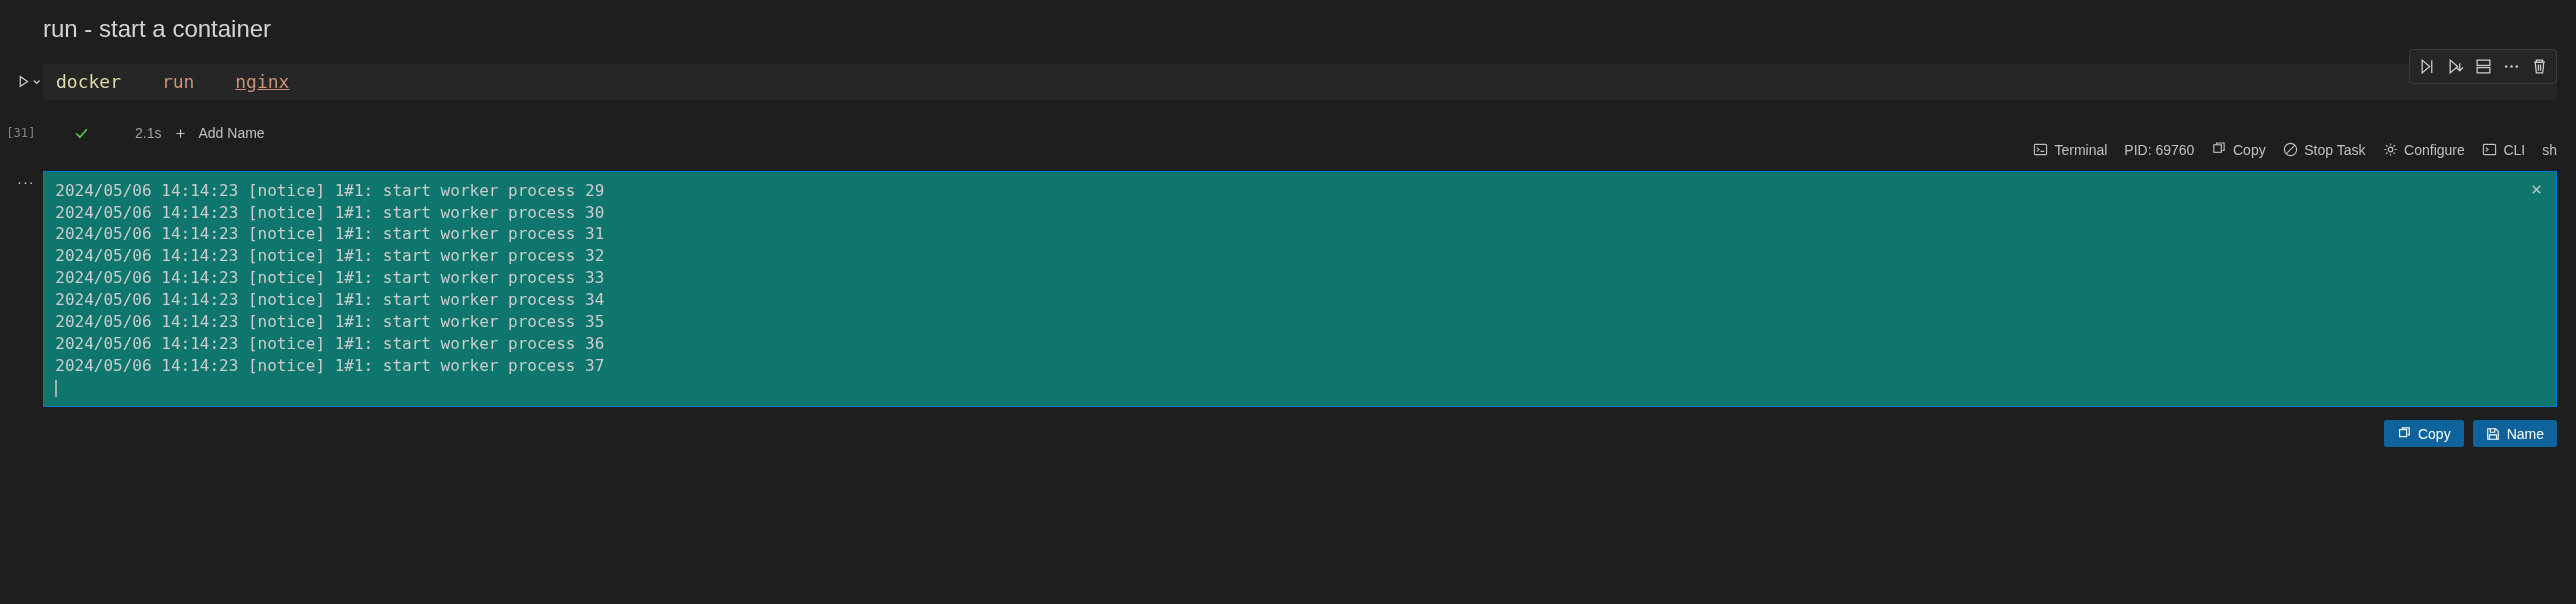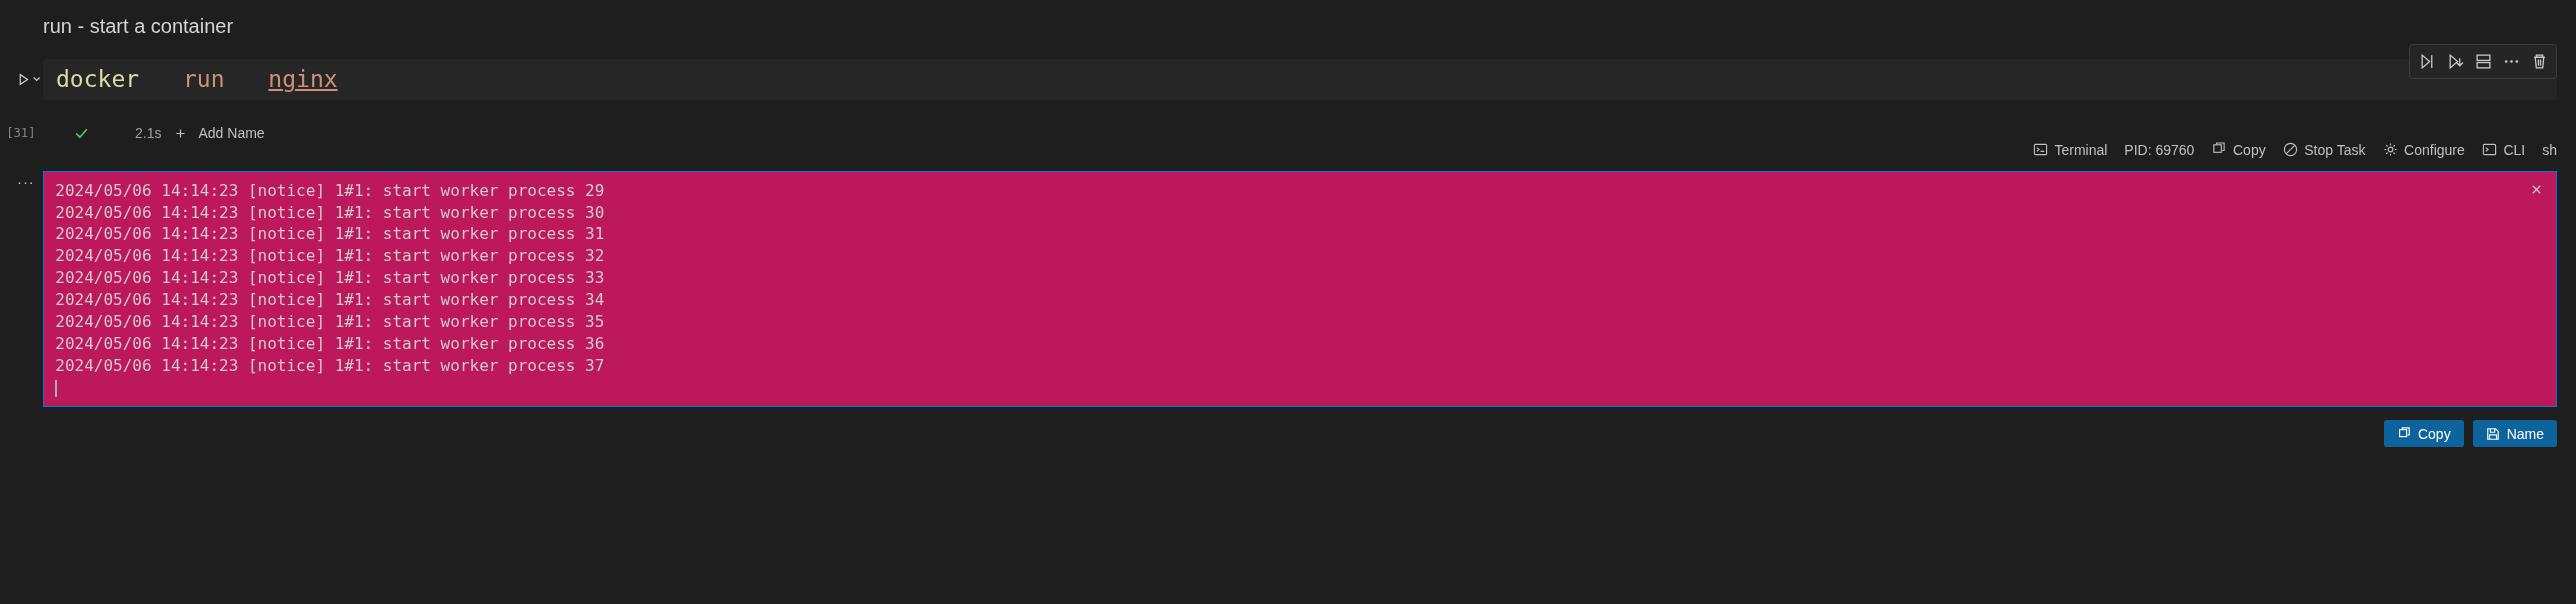--- a/index.html
+++ b/index.html
@@ -11,21 +11,21 @@
       background: #1e1e1e;
       color: #cccccc;
       font-family: -apple-system, BlinkMacSystemFont, "Segoe UI", sans-serif;
       font-size: 12.2px;
       width: 2576px;
       height: 605px;
       overflow: hidden;
     }
     .header {
       padding: 15px 0 15px 43px;
-      font-size: 20px;
+      font-size: 24px;
       color: #d4d4d4;
       font-weight: 400;
     }
     .cell-container {
       position: relative;
       margin: 0;
     }
     .toolbar-float {
       position: absolute;
       right: 19px;
@@ -61,21 +61,21 @@
       padding-left: 17px;
       color: #cccccc;
       gap: 1.9px;
     }
     .code-area {
       flex: 1;
       background: #262626;
       border-radius: 3.8px;
       padding: 7.5px 13px;
       font-family: "SF Mono", Monaco, Menlo, Consolas, monospace;
-      font-size: 23px;
+      font-size: 18px;
       display: flex;
       gap: 15px;
       margin-right: 19px;
     }
     .docker-kw { color: #dcdcaa; }
     .run-kw { color: #ce9178; }
     .nginx-kw { color: #ce9178; text-decoration: underline; }
     .status-row {
       display: flex;
       align-items: center;
@@ -131,21 +131,21 @@
       font-size: 14px;
     }
     .output-container {
       margin-left: 43px;
       margin-right: 19px;
       margin-top: 9.4px;
       position: relative;
     }
     .output-box {
       border: 0.9px solid #0078d4;
-      background: #be185d;
+      background: #0f766e;
       padding: 7.5px 11.3px;
       font-family: "SF Mono", Monaco, Menlo, Consolas, monospace;
       font-size: 16px;
       line-height: 1.37;
       color: #cccccc;
       white-space: pre;
     }
     .cursor-line {
       display: inline-block;
       width: 1.9px;

